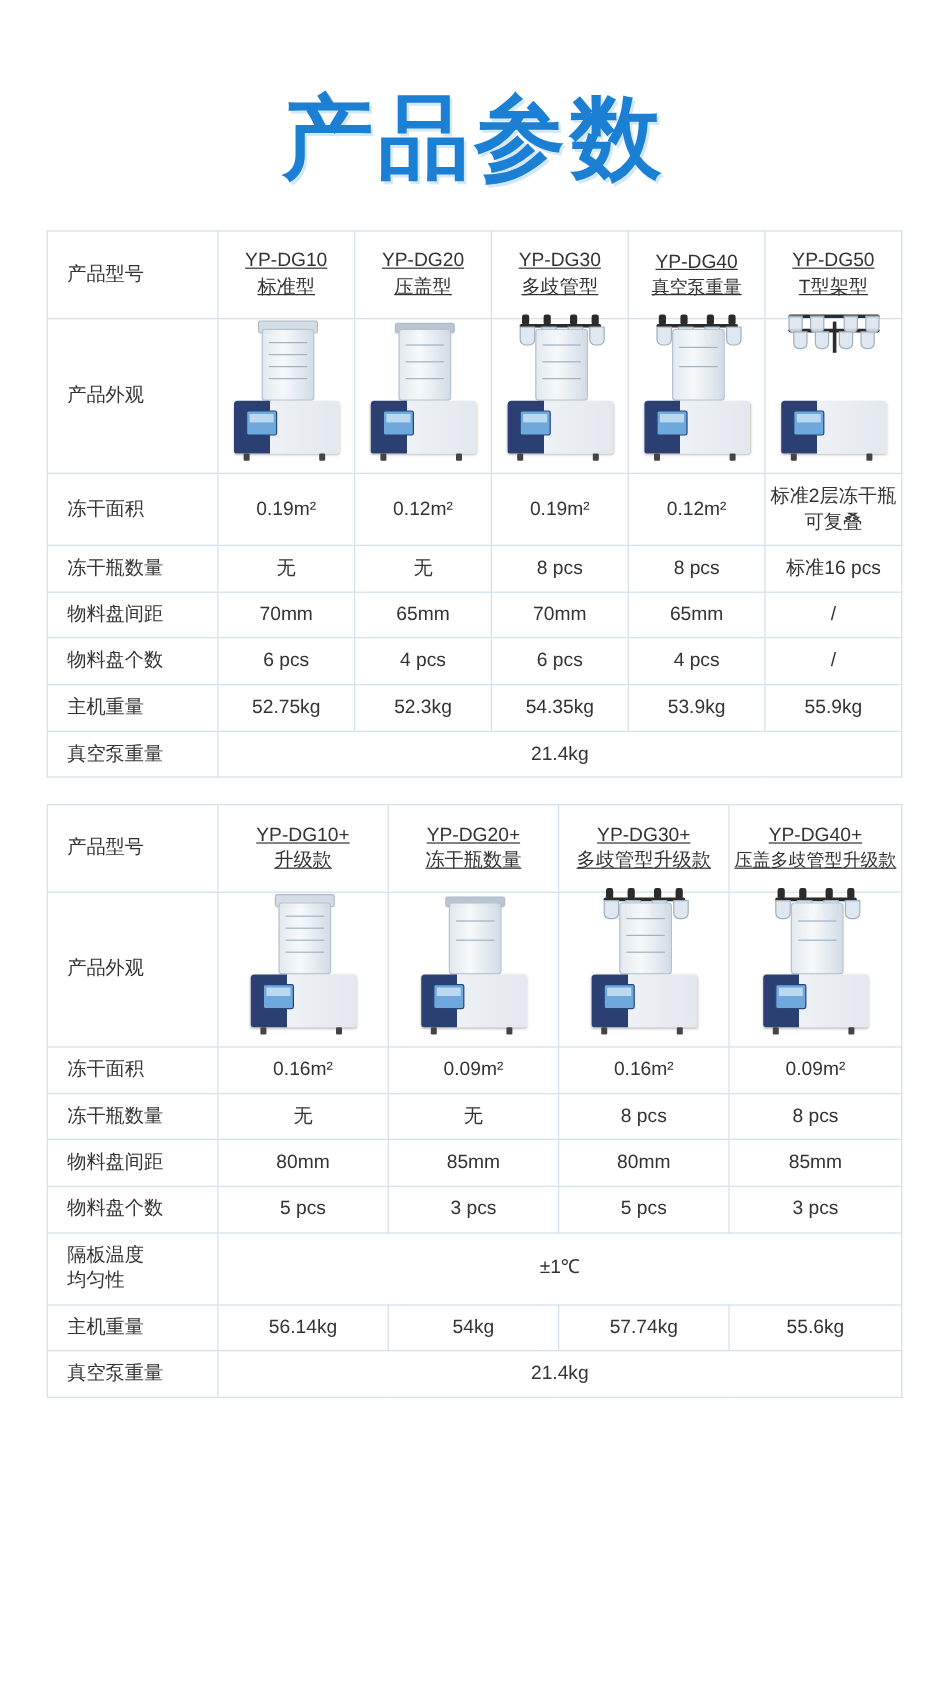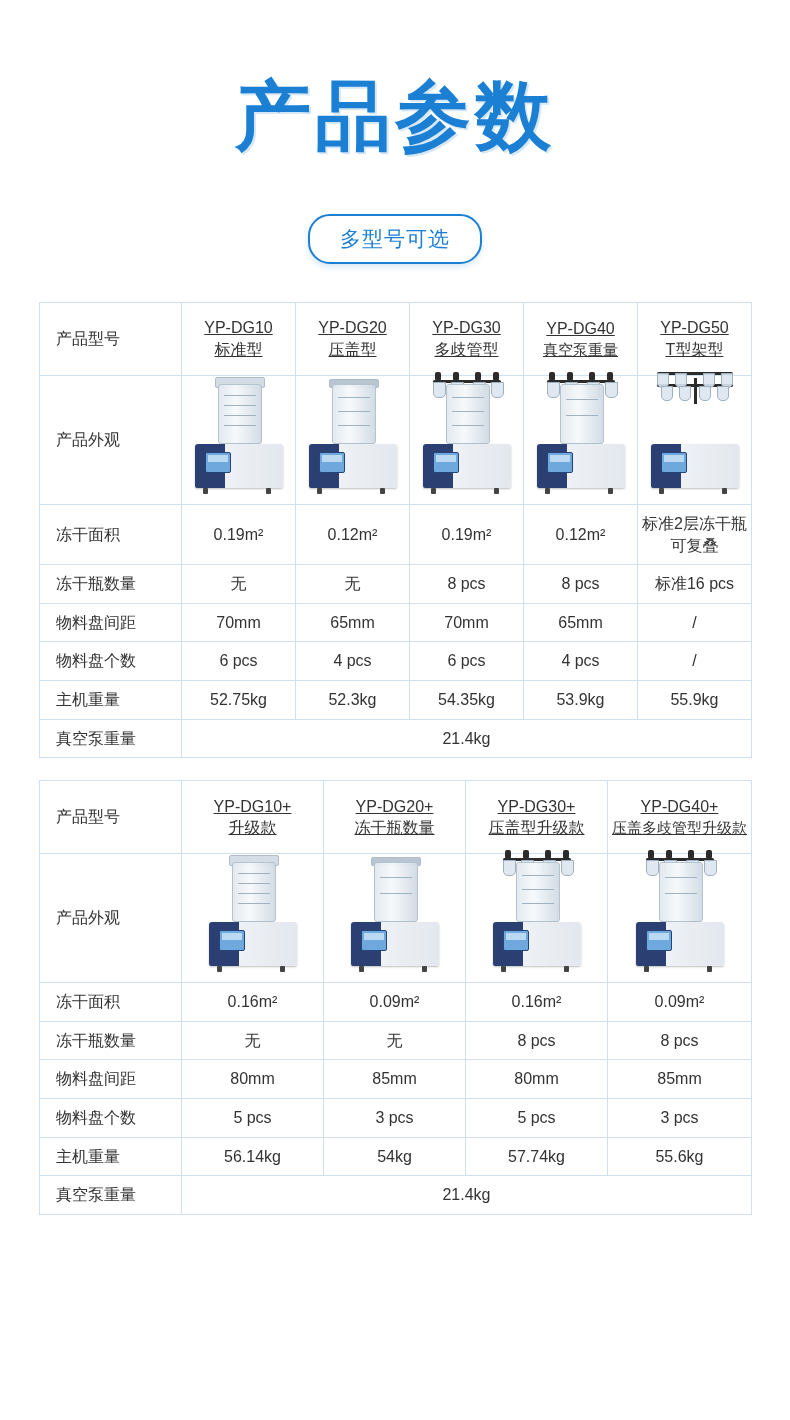--- a/index.html
+++ b/index.html
@@ -243,23 +243,20 @@
     border-radius: 0 0 5px 5px;
   }
 </style>
 </head>
 <body>
 
 <div class="page">
 
   <div class="title">产品参数</div>
 
-  <div class="badge-wrap">
-    <div class="badge">多型号可选</div>
-  </div>
 
   <div class="tbl-wrap t1">
   <table class="spec">
     <colgroup>
       <col style="width:142px">
       <col style="width:114px">
       <col style="width:114px">
       <col style="width:114px">
       <col style="width:114px">
       <col style="width:114px">
@@ -484,21 +481,21 @@
         <td class="modelcell">
           <div>YP-DG10+</div>
           <div>升级款</div>
         </td>
         <td class="modelcell">
           <div>YP-DG20+</div>
           <div>冻干瓶数量</div>
         </td>
         <td class="modelcell">
           <div>YP-DG30+</div>
-          <div>压盖型升级款</div>
+          <div>多歧管型升级款</div>
         </td>
         <td class="modelcell">
           <div>YP-DG40+</div>
           <div class="small">压盖多歧管型升级款</div>
         </td>
       </tr>
 
       <tr>
         <td class="label">产品外观</td>
         <td class="prodcell">
@@ -624,20 +621,25 @@
 
       <tr>
         <td class="label">物料盘个数</td>
         <td>5 pcs</td>
         <td>3 pcs</td>
         <td>5 pcs</td>
         <td>3 pcs</td>
       </tr>
 
 
+      <tr>
+        <td class="label" style="white-space:pre-line">隔板温度
+均匀性</td>
+        <td colspan="4">±1℃</td>
+      </tr>
 
       <tr>
         <td class="label">主机重量</td>
         <td>56.14kg</td>
         <td>54kg</td>
         <td>57.74kg</td>
         <td>55.6kg</td>
       </tr>
 
       <tr>

